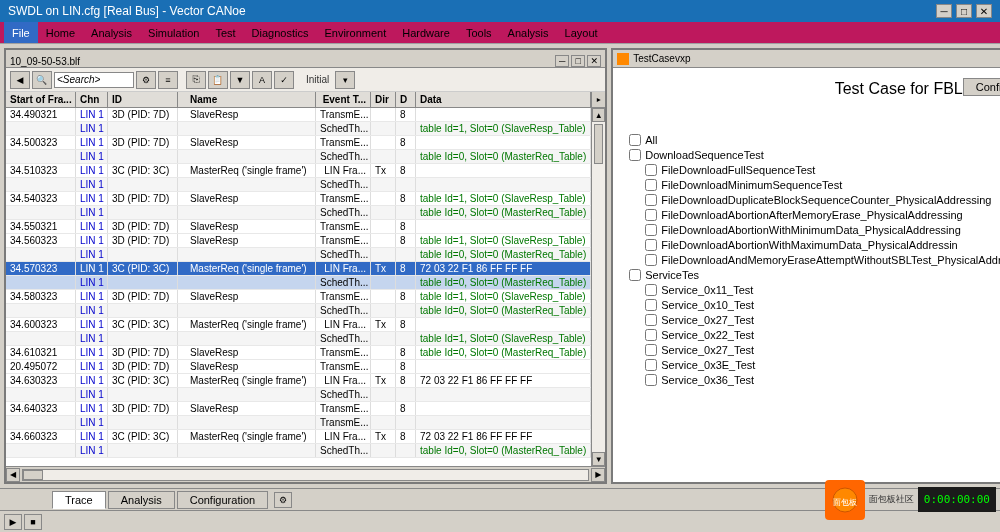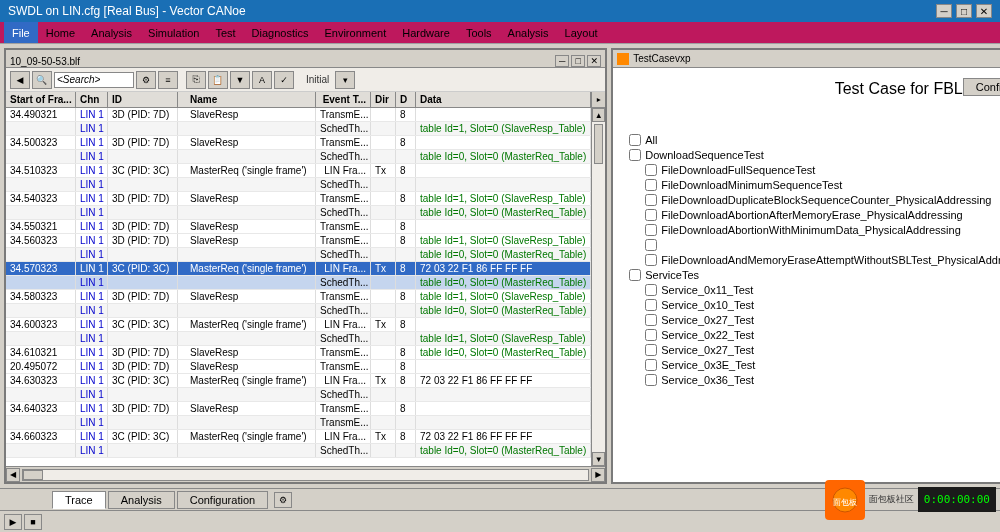--- a/index.html
+++ b/index.html
@@ -731,20 +731,21 @@
         <div class="checkbox-row">
           <input type="checkbox" style="">
           <span>FileDownloadAbortionAfterMemoryErase_PhysicalAddressing</span>
         </div>
         <div class="checkbox-row">
           <input type="checkbox" style="">
           <span>FileDownloadAbortionWithMinimumData_PhysicalAddressing</span>
         </div>
         <div class="checkbox-row">
           <input type="checkbox" style="">
+          <span>FileDownloadAbortionWithMaximumData_PhysicalAddressin</span>
         </div>
         <div class="checkbox-row">
           <input type="checkbox" style="">
           <span>FileDownloadAndMemoryEraseAttemptWithoutSBLTest_PhysicalAddressin</span>
         </div>
       </div>
 
       <div class="checkbox-row">
         <input type="checkbox" style="">
         <span>ServiceTes</span>

